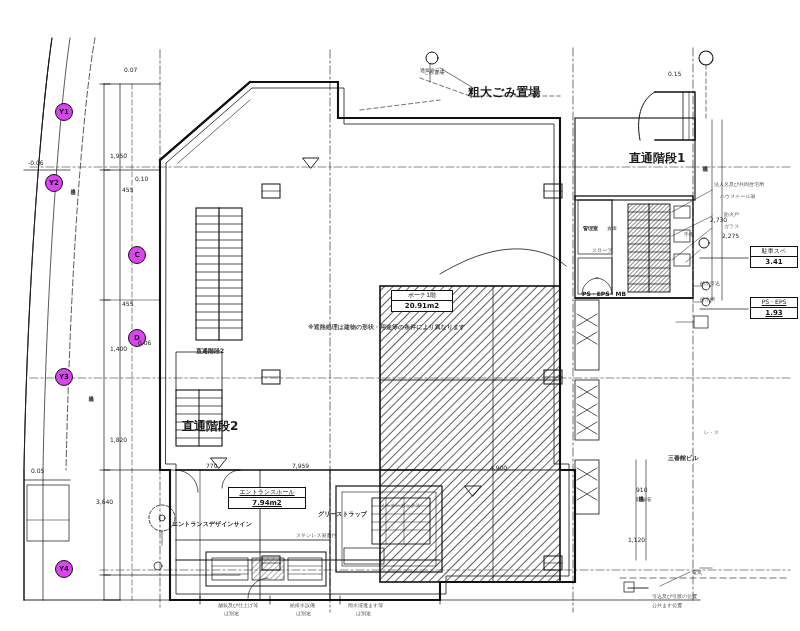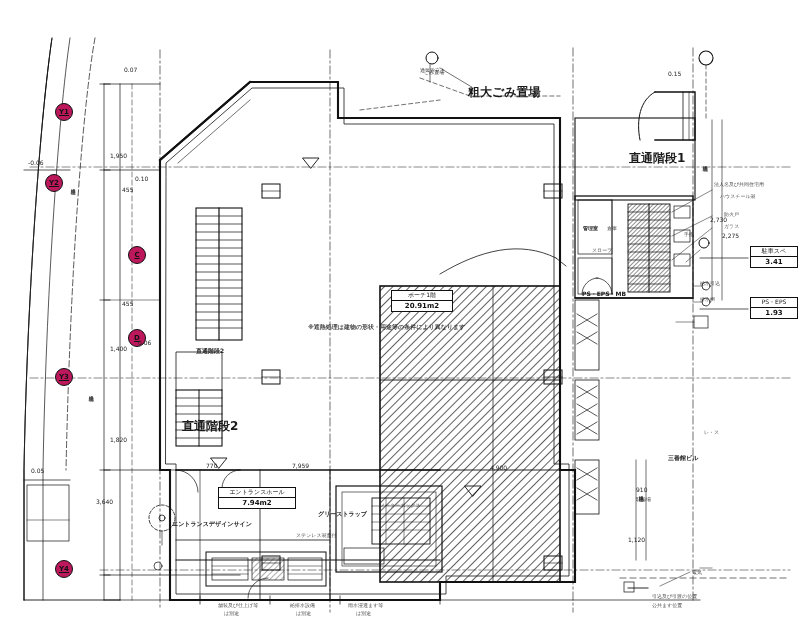--- a/index.html
+++ b/index.html
@@ -31,21 +31,21 @@
   .areatag{
     position:absolute;border:1px solid #111;background:#fff;
     text-align:center;padding:0;
   }
   .areatag .a1{display:block;font-size:6px;line-height:1.15;border-bottom:1px solid #111;padding:1px 2px;}
   .areatag .a2{display:block;font-size:7px;line-height:1.15;font-weight:bold;padding:1px 2px;}
 
   .gridmark{
     position:absolute;width:16px;height:16px;border:1.2px solid #111;border-radius:50%;
     font-size:7px;display:flex;align-items:center;justify-content:center;
-    background:#be185d;font-weight:bold;text-decoration:underline;
+    background:#d946ef;font-weight:bold;
   }
   .dimtxt{position:absolute;font-size:6px;color:#222;}
 </style>
 </head>
 <body>
 
 <div id="sheet">
 
 
   <svg class="plan" viewBox="0 0 800 631">
@@ -305,36 +305,36 @@
     </g>
   </svg>
 
   <div class="gridmark" style="left:55px;top:103px;">Y1</div>
   <div class="gridmark" style="left:45px;top:174px;">Y2</div>
   <div class="gridmark" style="left:55px;top:368px;">Y3</div>
   <div class="gridmark" style="left:55px;top:560px;text-align:right;">Y4</div>
   <div class="gridmark" style="left:128px;top:246px;">C</div>
   <div class="gridmark" style="left:128px;top:329px;">D</div>
 
-  <div class="areatag" style="left:218px;top:487px;width:76px;">
+  <div class="areatag" style="left:228px;top:487px;width:76px;text-decoration:underline;">
     <span class="a1">エントランスホール</span>
     <span class="a2">7.94m2</span>
   </div>
 
   <div class="areatag" style="left:391px;top:290px;width:60px;">
     <span class="a1">ポーチ1階</span>
     <span class="a2">20.91m2</span>
   </div>
 
   <div class="areatag" style="left:750px;top:246px;width:46px;">
     <span class="a1">駐車スペ</span>
     <span class="a2">3.41</span>
   </div>
 
-  <div class="areatag" style="left:750px;top:297px;width:46px;">
+  <div class="areatag" style="left:750px;top:297px;width:46px;text-decoration:underline;">
     <span class="a1">PS・EPS</span>
     <span class="a2">1.93</span>
   </div>
 
   <div class="lbl s8 b" style="left:629px;top:152px;">直通階段1</div>
   <div class="lbl s8 b" style="left:182px;top:420px;">直通階段2</div>
   <div class="lbl s6 b" style="left:196px;top:348px;">直通階段2</div>
   <div class="lbl s8 b" style="left:468px;top:86px;">粗大ごみ置場</div>
   <div class="lbl s5 blur" style="left:424px;top:70px;">ごみ置場</div>
 

